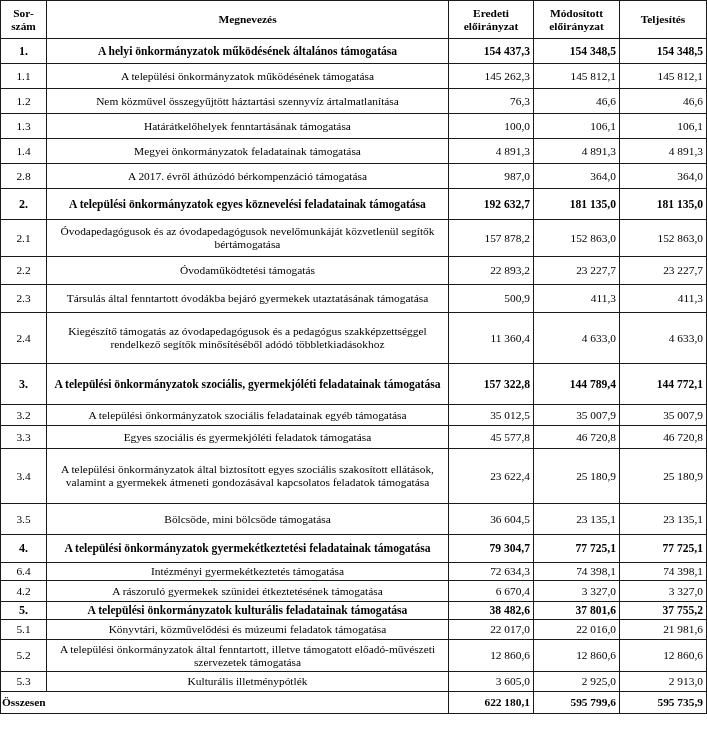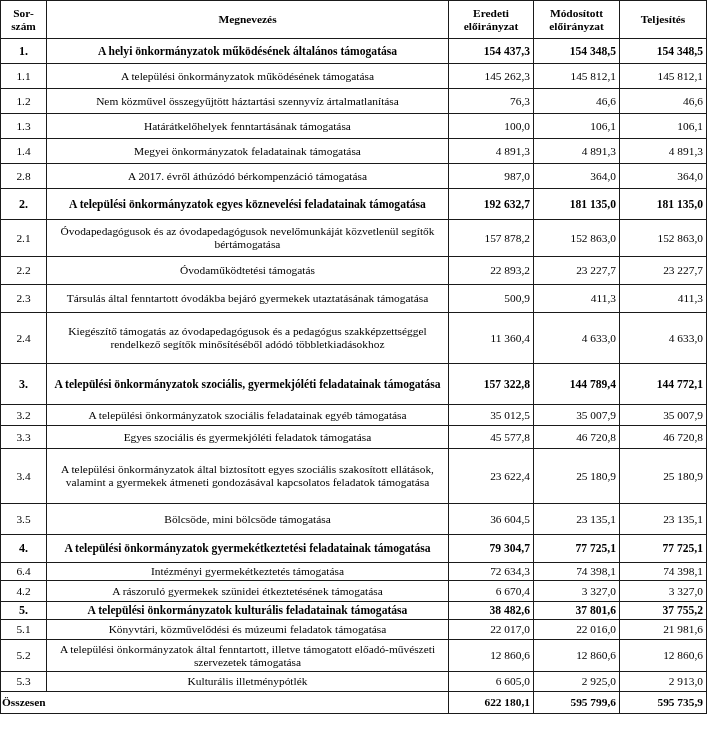--- a/index.html
+++ b/index.html
@@ -204,21 +204,21 @@
     <tr style="height:32px">
         <td class="num">5.2</td>
         <td class="name">A települési önkormányzatok által fenntartott, illetve támogatott előadó-művészeti szervezetek támogatása</td>
         <td class="val">12 860,6</td>
         <td class="val">12 860,6</td>
         <td class="val">12 860,6</td>
       </tr>
     <tr style="height:20px">
         <td class="num">5.3</td>
         <td class="name">Kulturális illetménypótlék</td>
-        <td class="val">6 605,0</td>
+        <td class="val">3 605,0</td>
         <td class="val">2 925,0</td>
         <td class="val">2 913,0</td>
       </tr>
     <tr class="total" style="height:22px">
       <td colspan="2" class="label">Összesen</td>
       <td class="val">622 180,1</td>
       <td class="val">595 799,6</td>
       <td class="val">595 735,9</td>
     </tr>
   </tbody>

